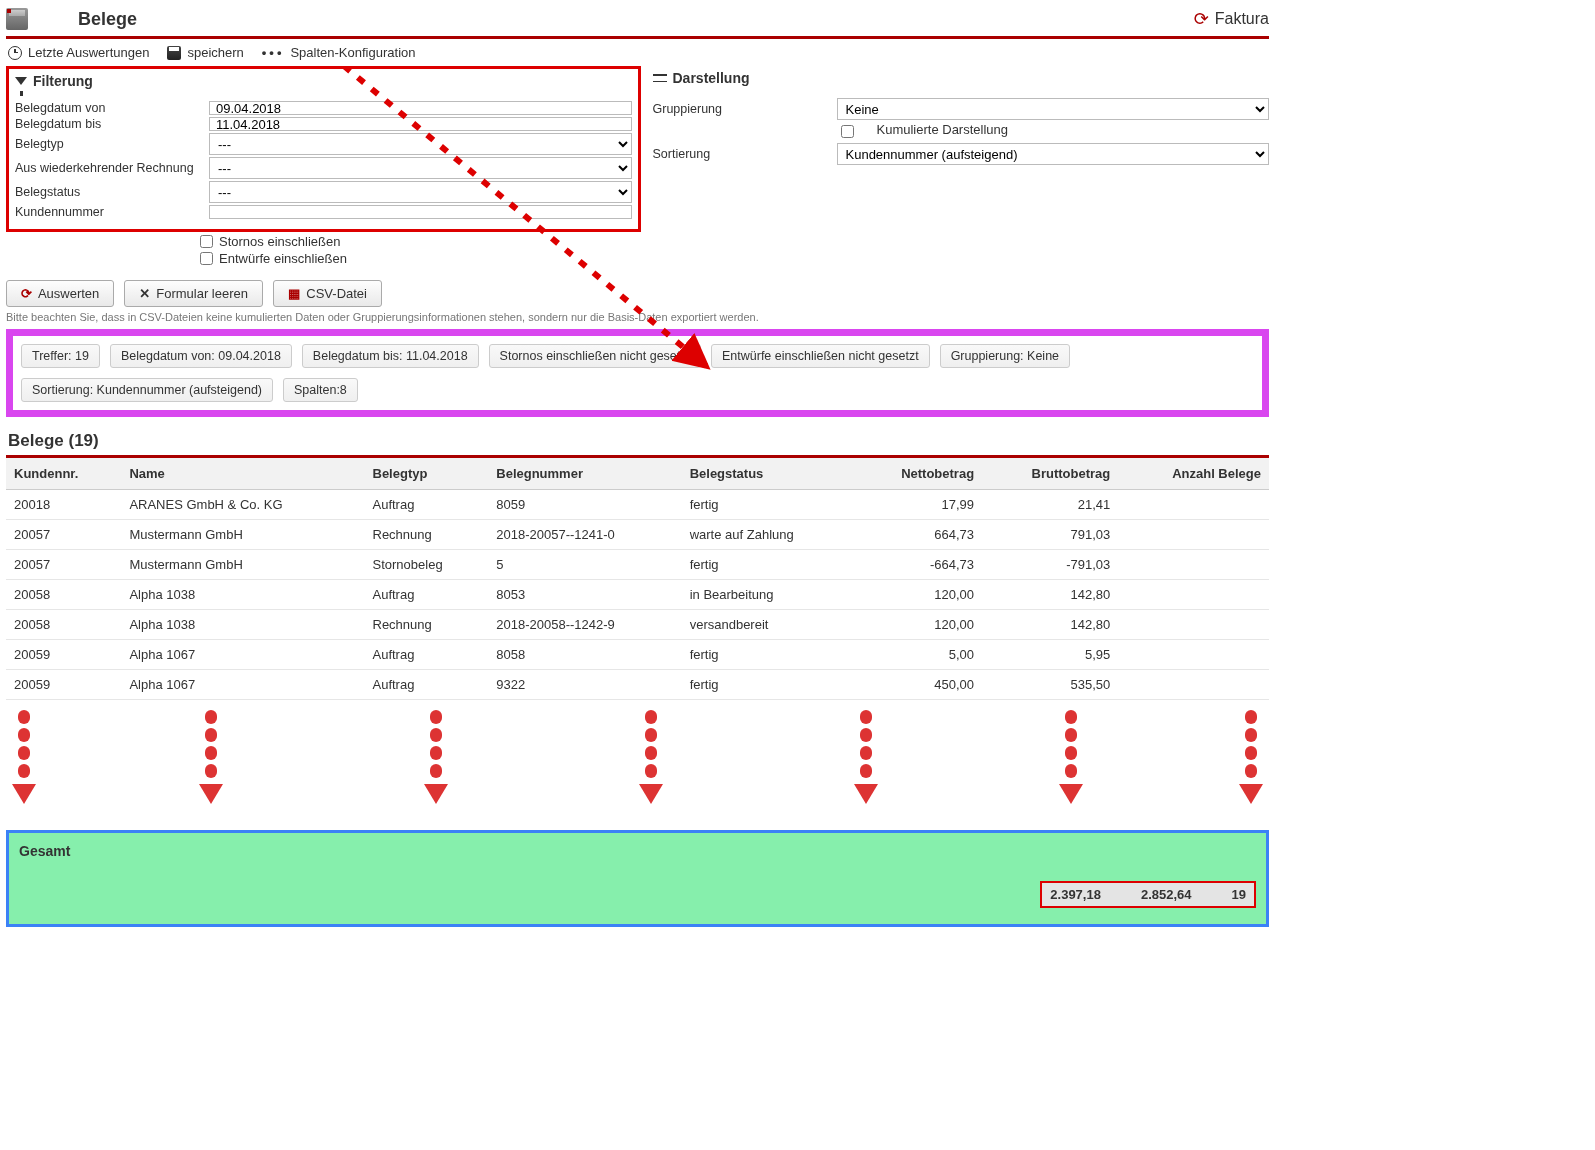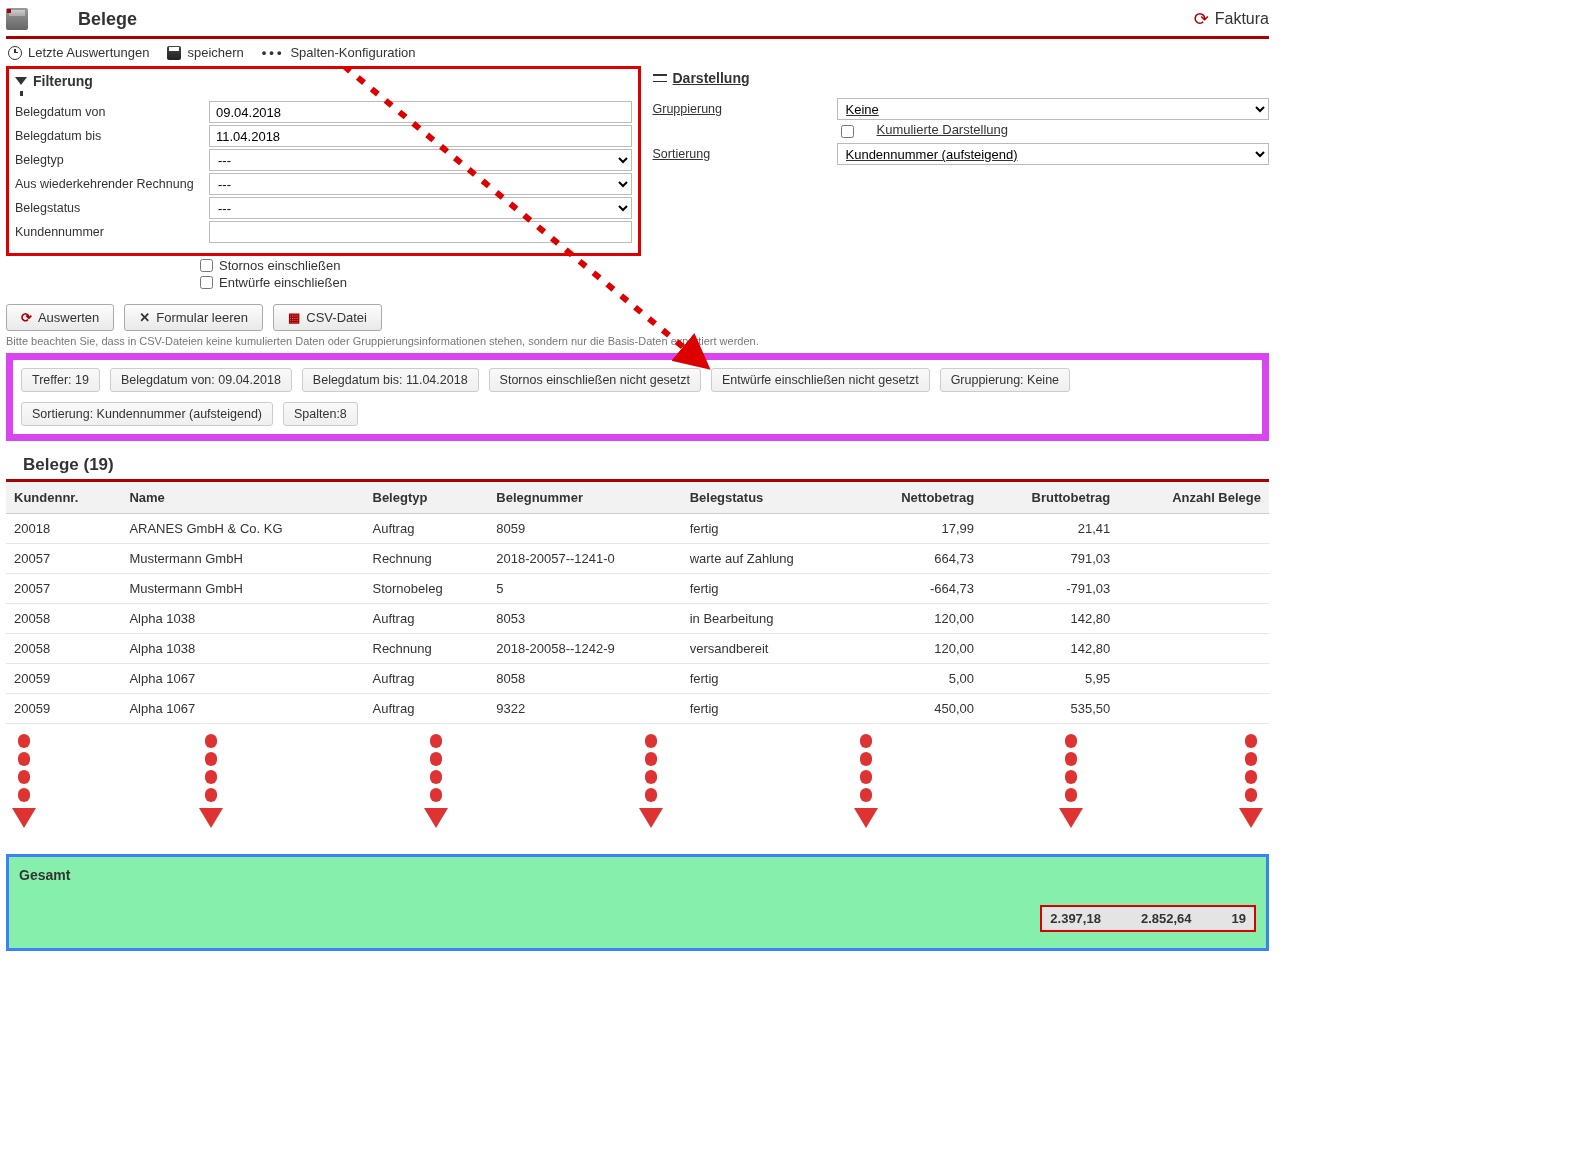--- a/index.html
+++ b/index.html
@@ -28,41 +28,41 @@
   .panel-header { font-weight: bold; font-size: 14px; display: flex; align-items: center; gap: 6px; margin-bottom: 12px; }
   .funnel-icon { width: 0; height: 0; border-left: 6px solid transparent; border-right: 6px solid transparent; border-top: 8px solid #333; position: relative; }
   .funnel-icon::after { content: ""; position: absolute; left: -1.5px; top: 6px; width: 3px; height: 5px; background: #333; }
   .slider-icon { width: 14px; height: 12px; position: relative; display: inline-block; }
   .slider-icon::before, .slider-icon::after { content: ""; position: absolute; left: 0; right: 0; height: 1.5px; background: #333; }
   .slider-icon::before { top: 2px; }
   .slider-icon::after { bottom: 2px; }
 
   .form-row { display: flex; align-items: center; margin: 2px 0; gap: 4px; }
   .form-label { width: 190px; font-size: 12.5px; }
-  .form-input { flex: 1; border: 1px solid #bbb; padding: 2px 6px; font-size: 13px; height: 22px; background: #fff; }
+  .form-input { flex: 1; border: 1px solid #bbb; padding: 2px 6px; font-size: 13px; height: 14px; background: #fff; }
   .form-select { flex: 1; border: 1px solid #bbb; padding: 2px 4px; font-size: 13px; height: 22px; background: #fff; }
 
   .checkbox-row { display: flex; align-items: center; gap: 6px; margin: 2px 0; padding-left: 194px; }
   .checkbox-row input { margin: 0; }
 
   .display-form .form-label { width: 180px; }
   .display-form .form-row { gap: 4px; }
   .display-checkrow { display: flex; align-items: flex-start; gap: 20px; padding-left: 184px; margin: 2px 0; }
 
   .btn-row { display: flex; gap: 10px; margin: 14px 0 4px 0; }
   .btn { border: 1px solid #aaa; background: linear-gradient(#fdfdfd,#e9e9e9); padding: 5px 14px; border-radius: 3px; display: inline-flex; align-items: center; gap: 6px; cursor: pointer; font-size: 13px; }
   .btn .ic { font-weight: bold; }
   .btn .red { color: #a00; }
 
   .note { font-size: 11px; color: #777; margin: 4px 0 6px 0; }
 
   .chips-box { border: 7px solid #d946ef; padding: 8px; display: flex; flex-wrap: wrap; gap: 10px; }
   .chip { border: 1px solid #ccc; background: linear-gradient(#f9f9f9,#efefef); border-radius: 3px; padding: 4px 10px; font-size: 12.5px; }
 
-  .table-title { font-size: 17px; font-weight: bold; margin: 14px 0 4px 17px; }
+  .table-title { font-size: 17px; font-weight: bold; margin: 14px 0 4px 2px; }
   table.data { width: 100%; border-collapse: collapse; }
   table.data thead { background: #f2f2f2; }
   table.data th { text-align: left; font-weight: bold; padding: 8px 8px; border-top: 3px solid #a00; border-bottom: 1px solid #ccc; font-size: 13px; }
   table.data th.num { text-align: right; }
   table.data td { padding: 7px 8px; border-bottom: 1px solid #e6e6e6; font-size: 13px; }
   table.data td.num { text-align: right; }
 
   .arrows-row { display: flex; padding: 10px 0 4px 0; }
   .arrow-col { display: flex; flex-direction: column; align-items: center; gap: 4px; }
   .dash { width: 12px; height: 14px; background: #d33; border-radius: 6px; }
@@ -142,21 +142,21 @@
       <div class="form-row">
         <div class="form-label">Belegstatus</div>
         <select class="form-select"><option>---</option></select>
       </div>
       <div class="form-row">
         <div class="form-label">Kundennummer</div>
         <input class="form-input" value="" style="">
       </div>
     </div>
 
-    <div class="panel display-form" style="padding-top:4px;text-decoration:underline;">
+    <div class="panel display-form" style="padding-top:4px;">
       <div class="panel-header">
         <span class="slider-icon"></span>
         <span>Darstellung</span>
       </div>
       <div class="form-row">
         <div class="form-label">Gruppierung</div>
         <select class="form-select"><option>Keine</option></select>
       </div>
       <div class="display-checkrow">
         <input type="checkbox" style="">

